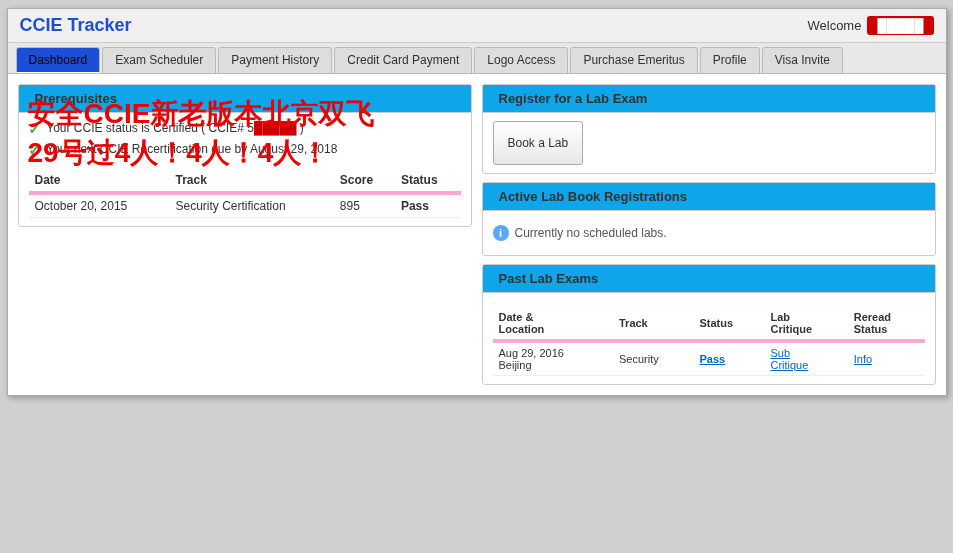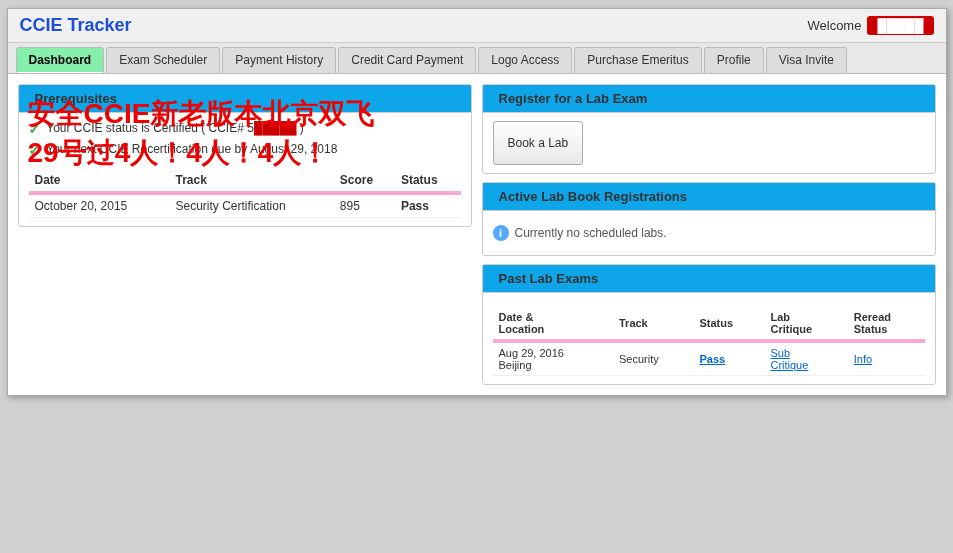--- a/index.html
+++ b/index.html
@@ -56,23 +56,23 @@
       padding: 5px 12px;
       border: 1px solid #bbb;
       border-bottom: none;
       background: #ddd;
       cursor: pointer;
       font-size: 12px;
       color: #333;
       border-radius: 3px 3px 0 0;
     }
     .tab.active {
-      background: #86efac;
+      background: #1d4ed8;
       border-bottom: 1px solid #fff;
-      font-weight: bold;
+      font-weight: normal;
       color: #000;
     }
     .main-content {
       display: flex;
       gap: 10px;
       padding: 10px;
       background: #fff;
     }
     .left-panel {
       flex: 1;

